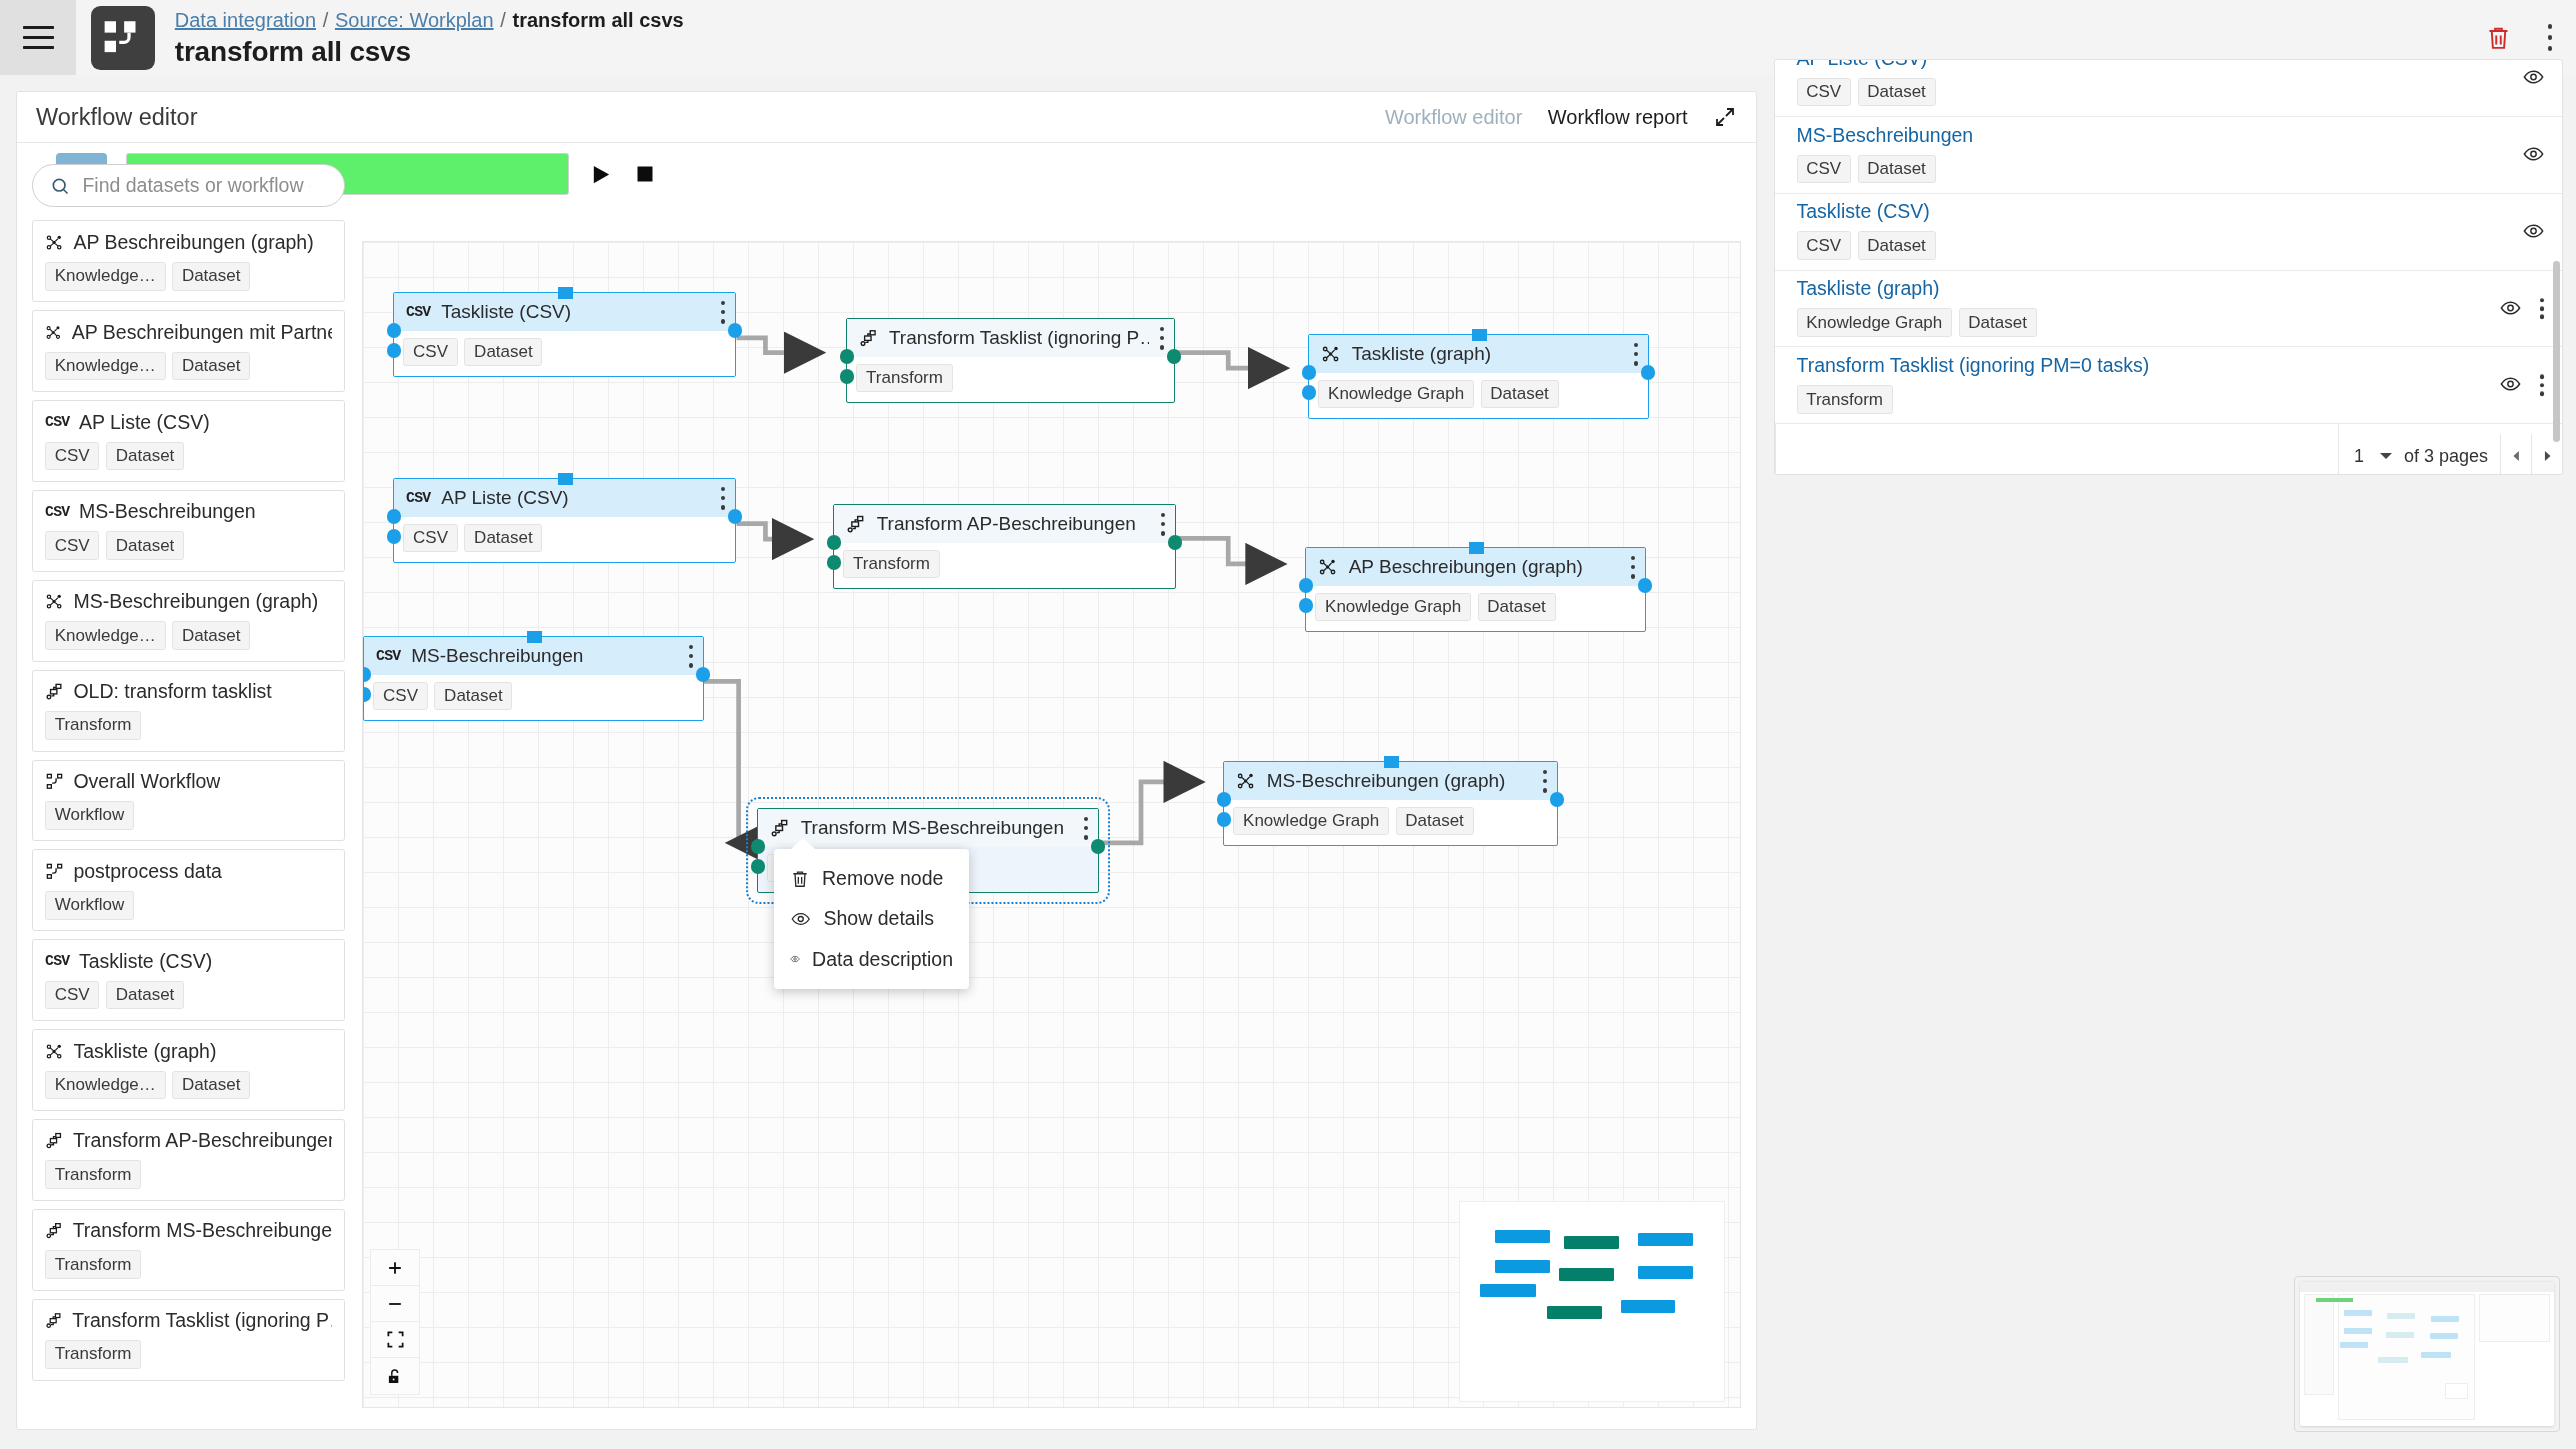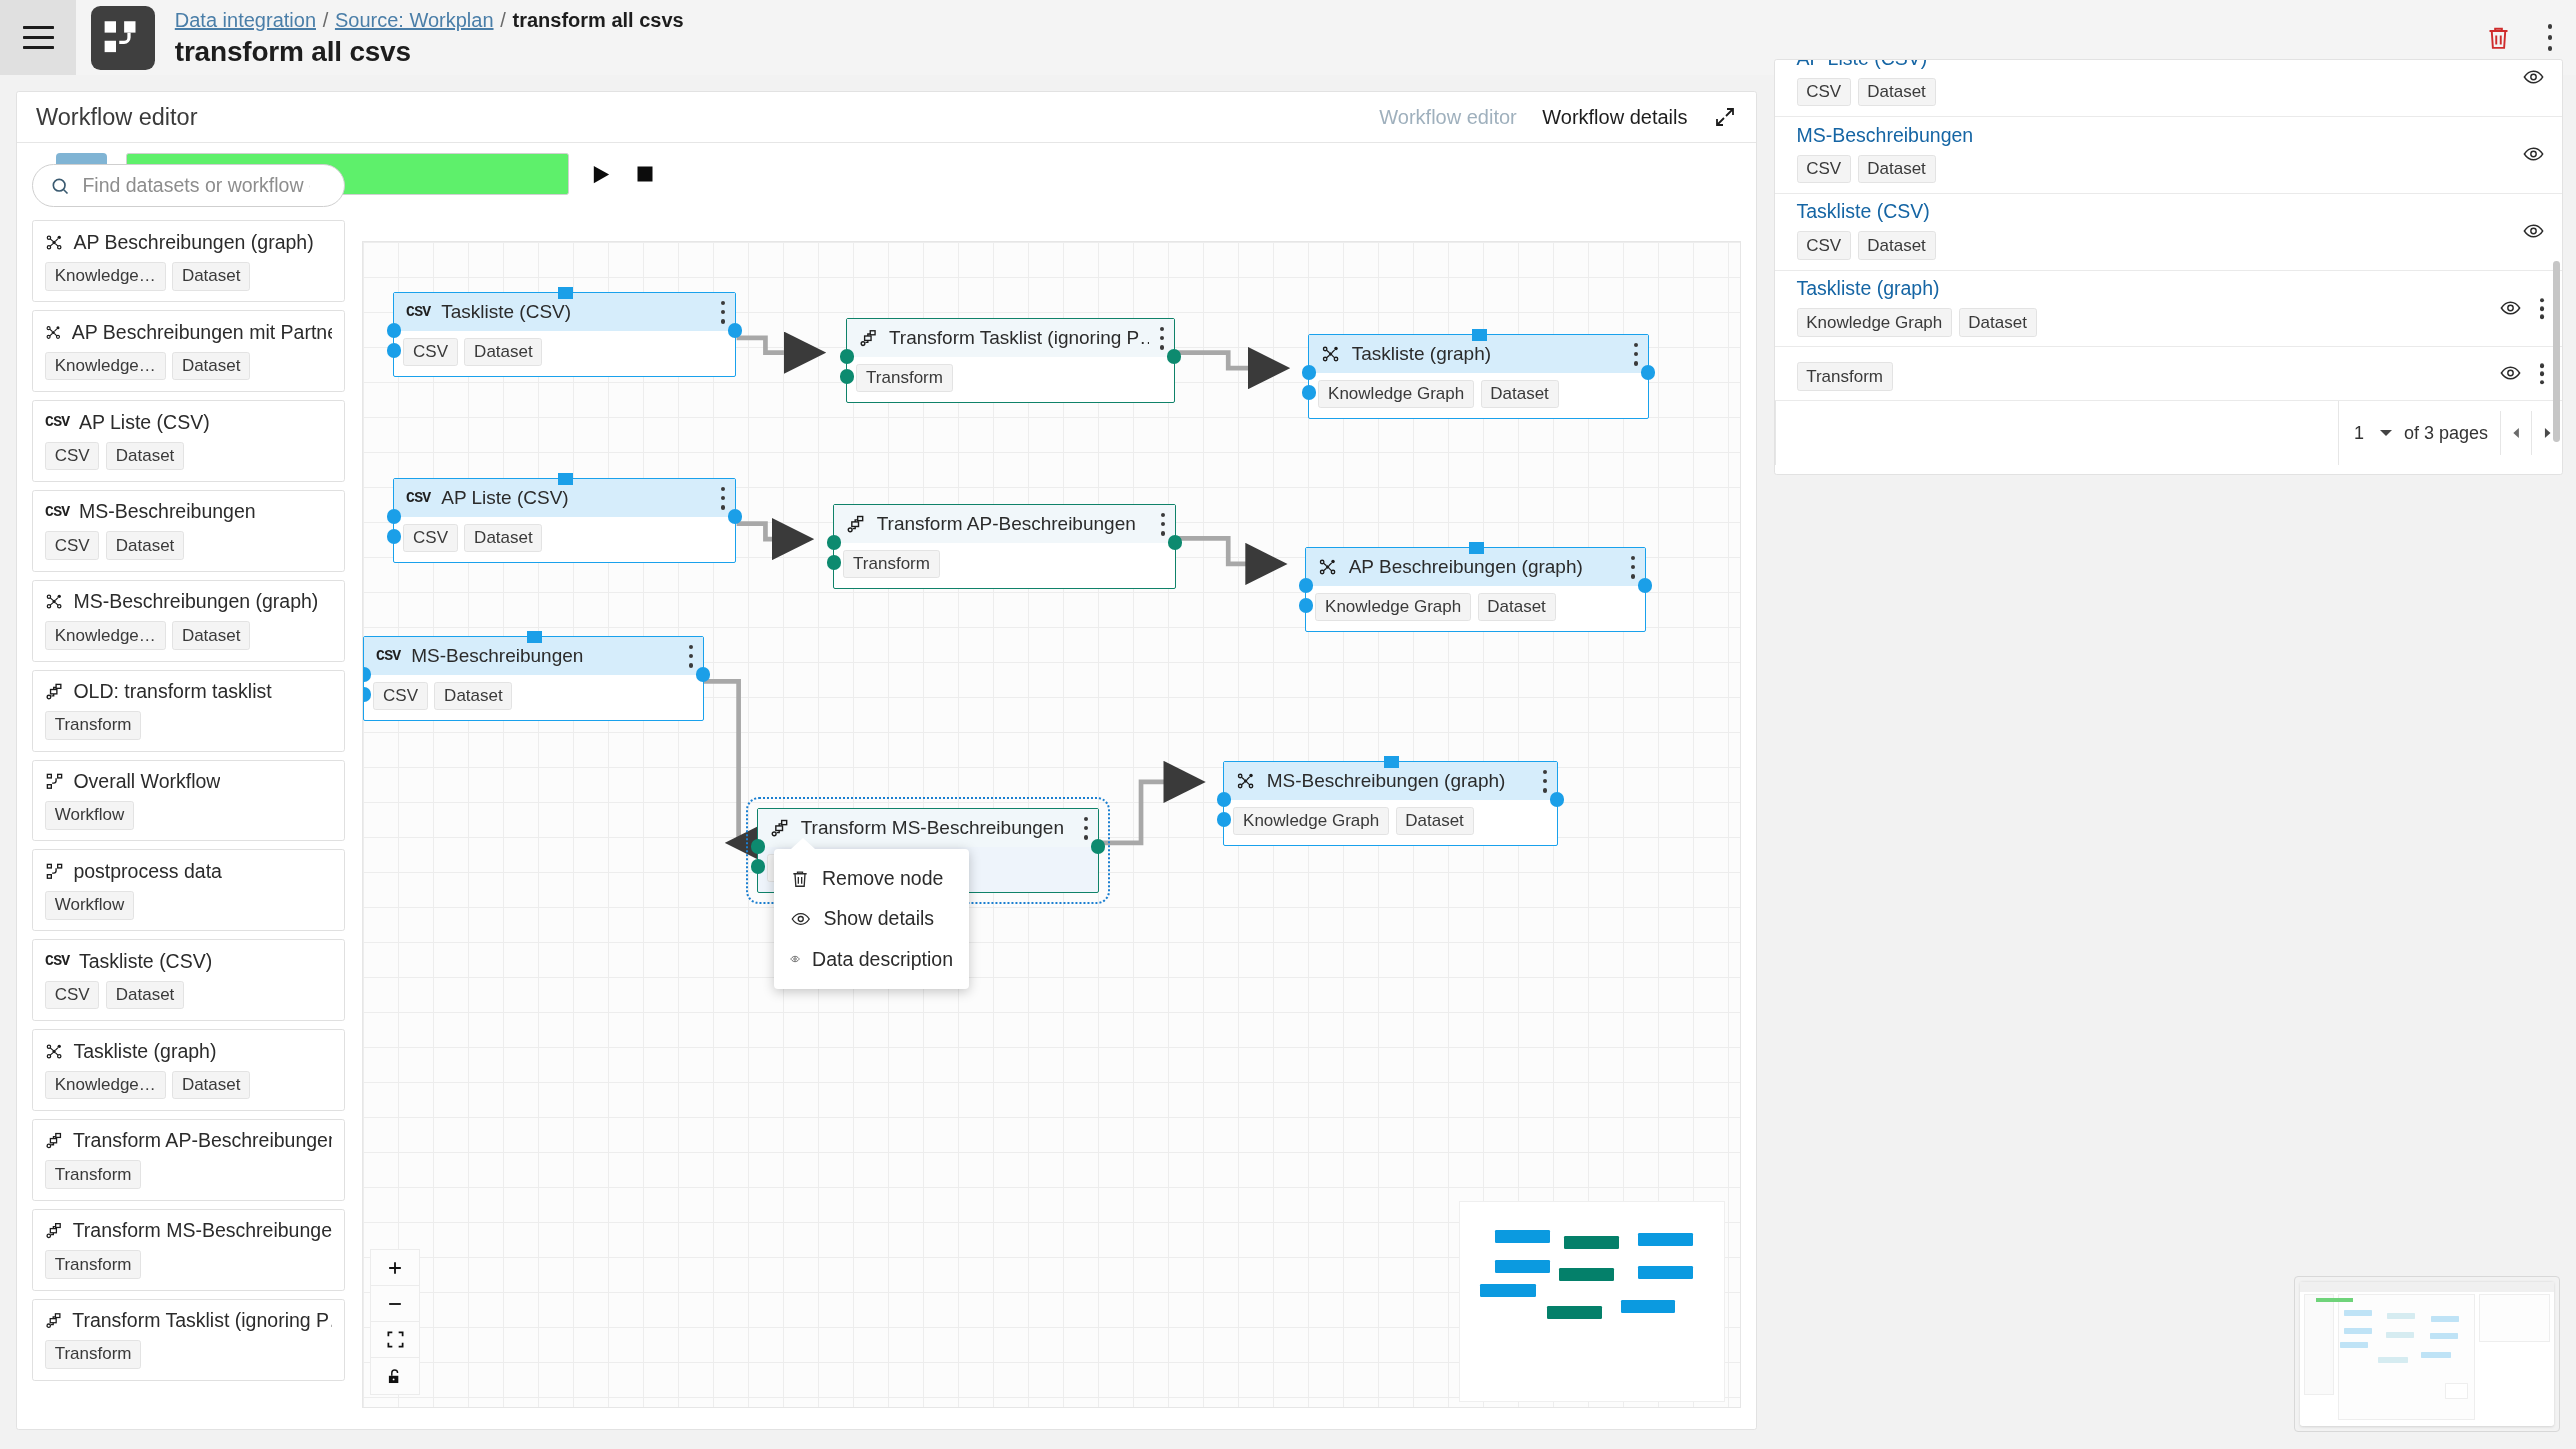--- a/index.html
+++ b/index.html
@@ -150,21 +150,21 @@
         </span>
     </div>
   </div>
 </div>
 
 <div class="editor-panel">
   <div class="editor-head">
     <div class="ttl">Workflow editor</div>
     <div class="editor-tabs">
       <div class="tab inactive">Workflow editor</div>
-      <div class="tab">Workflow details</div>
+      <div class="tab">Workflow report</div>
       <div class="expand-ico">
         <svg width="24" height="24" viewBox="0 0 24 24" fill="none" stroke="#1c1c1c" stroke-width="1.8">
           <path d="M14 4h6v6M20 4l-7 7M10 20H4v-6M4 20l7-7"></path>
         </svg>
       </div>
     </div>
   </div>
   <div class="toolbar">
     <div class="save-btn">Save</div>
     <div class="status-pill">Finished in 2.244s</div>
@@ -735,20 +735,21 @@
             <span>
               <span class="dots-v" style="height:21.5px">
                 <span></span>
                 <span></span>
                 <span></span>
               </span>
             </span>
      </div>
         </div>
         <div class="rp-item">
+          <div class="rp-title">Transform Tasklist (ignoring PM=0 tasks)</div>
      <div class="rp-tags">
        <span class="tag">Transform</span>
      </div>
      <div class="rp-acts">
        <span><svg width="23" height="21.5" viewBox="0 0 24 24" fill="none" stroke="#2b2b2b" stroke-width="1.6">
       <path d="M1.8 12S6 5.5 12 5.5 22.2 12 22.2 12 18 18.5 12 18.5 1.8 12 1.8 12z"></path>
                 <circle cx="12" cy="12" r="3"></circle>
               </svg></span>
             <span>
               <span class="dots-v" style="height:21.5px">

